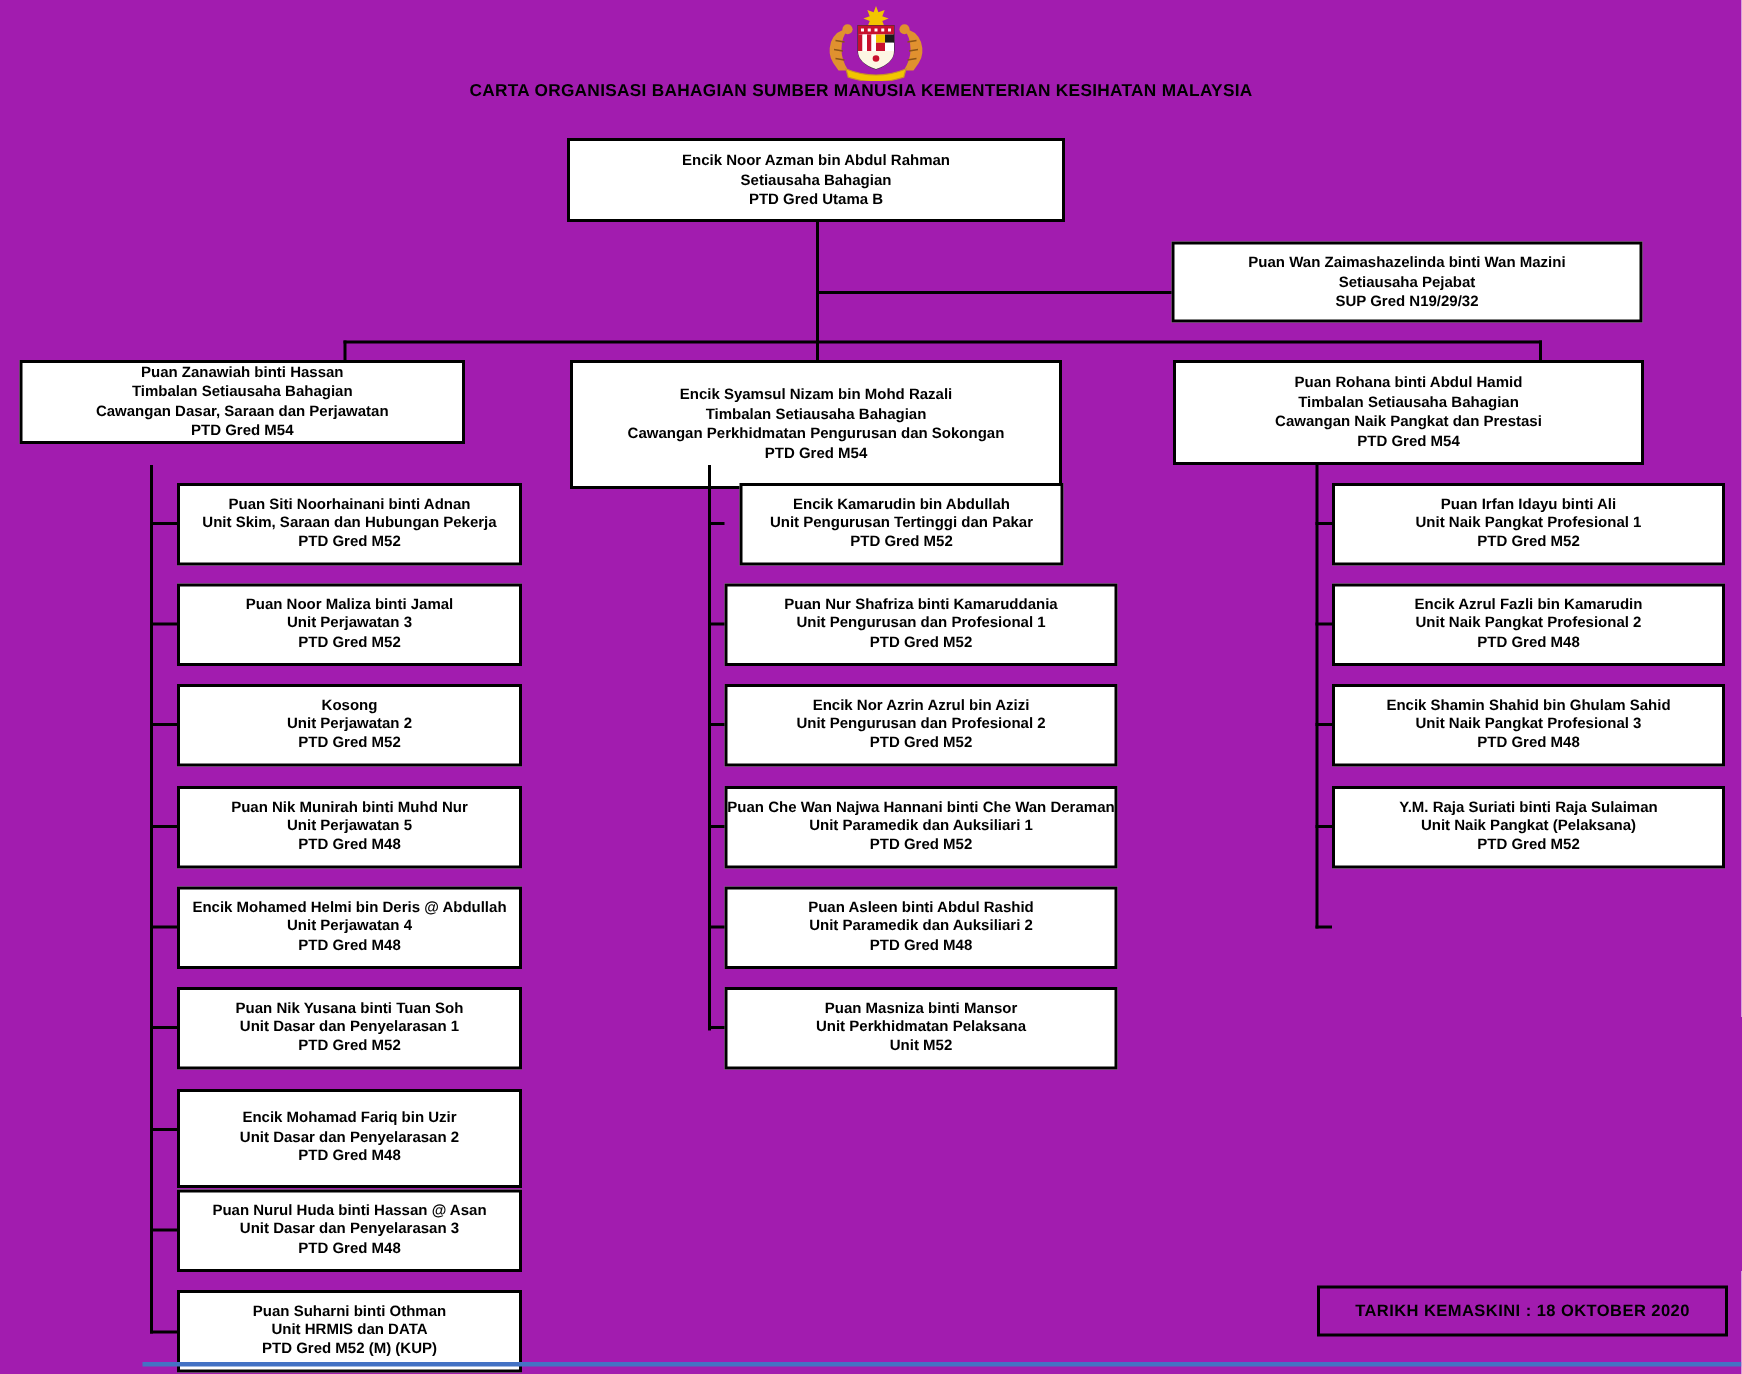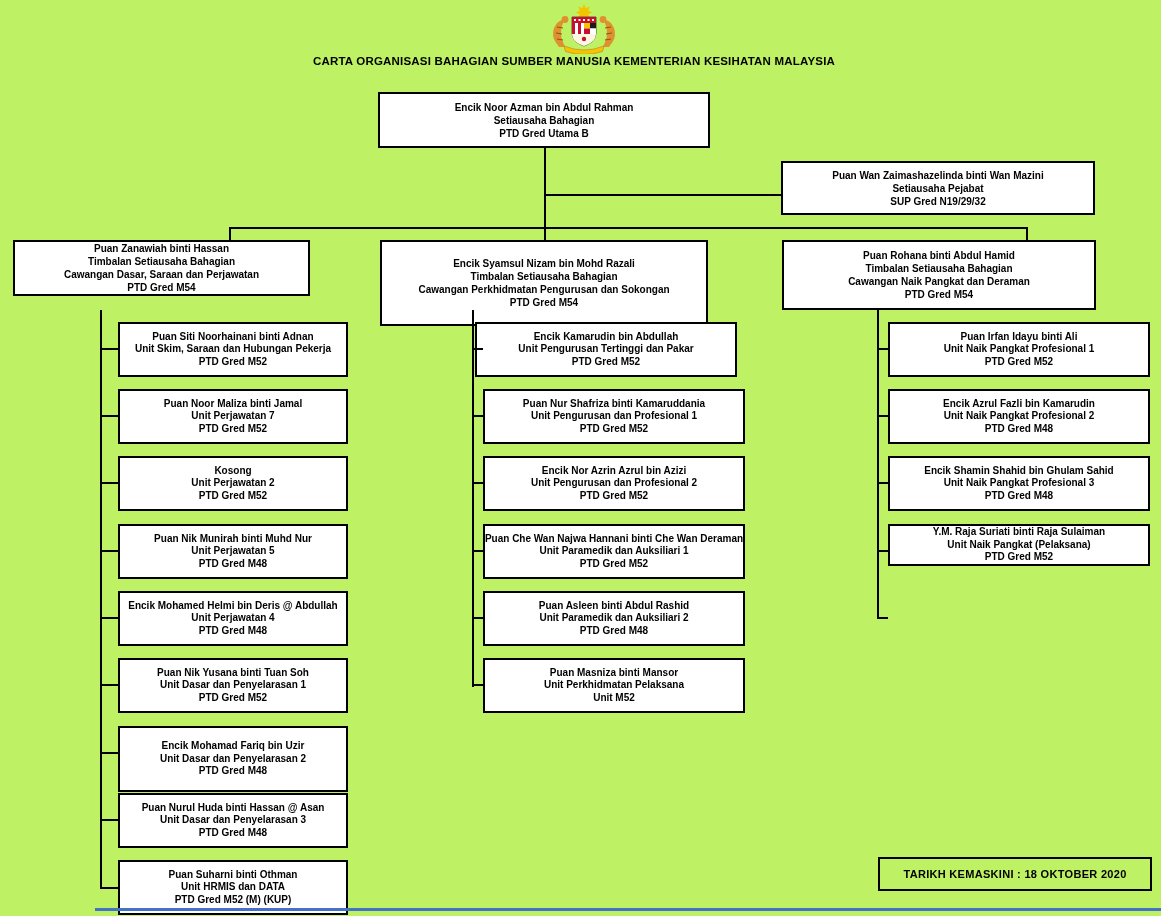--- a/index.html
+++ b/index.html
@@ -1,17 +1,17 @@
 <!DOCTYPE html>
 <html><head>
 <meta charset="utf-8">
 <style>
   html,body{margin:0;padding:0;background:#ffffff;}
   body{font-family:"Liberation Sans", sans-serif;}
-  #page{position:relative;width:1161px;height:916px;background:#bef264;overflow:hidden;}
+  #page{position:relative;width:1161px;height:916px;background:#a21caf;overflow:hidden;}
 
   .crest{position:absolute;left:541px;top:4px;width:86px;height:50px;}
 
   .chart-title{position:absolute;left:0;top:55px;width:1148px;text-align:center;
     font-size:11.5px;font-weight:bold;color:#000;letter-spacing:.2px;}
 
   .box{position:absolute;border:2px solid #000;background:#fff;box-sizing:border-box;
     display:flex;flex-direction:column;justify-content:center;align-items:center;
     text-align:center;font-weight:bold;color:#000;}
   .box div{line-height:13px;white-space:nowrap;}
@@ -89,32 +89,32 @@
   <div class="box main" style="left:380px;top:240px;width:328px;height:86px">
     <div>Encik Syamsul Nizam bin Mohd Razali</div>
     <div>Timbalan Setiausaha Bahagian</div>
     <div>Cawangan Perkhidmatan Pengurusan dan Sokongan</div>
     <div>PTD Gred M54</div>
   </div>
 
   <div class="box main" style="left:782px;top:240px;width:314px;height:70px">
     <div>Puan Rohana binti Abdul Hamid</div>
     <div>Timbalan Setiausaha Bahagian</div>
-    <div>Cawangan Naik Pangkat dan Deraman</div>
+    <div>Cawangan Naik Pangkat dan Prestasi</div>
     <div>PTD Gred M54</div>
   </div>
 
   <div class="box unit" style="left:118px;top:322px;width:230px;height:55px">
     <div>Puan Siti Noorhainani binti Adnan</div>
     <div>Unit Skim, Saraan dan Hubungan Pekerja</div>
     <div>PTD Gred M52</div>
   </div>
   <div class="box unit" style="left:118px;top:389px;width:230px;height:55px">
     <div>Puan Noor Maliza binti Jamal</div>
-    <div>Unit Perjawatan 7</div>
+    <div>Unit Perjawatan 3</div>
     <div>PTD Gred M52</div>
   </div>
   <div class="box unit" style="left:118px;top:456px;width:230px;height:55px">
     <div>Kosong</div>
     <div>Unit Perjawatan 2</div>
     <div>PTD Gred M52</div>
   </div>
   <div class="box unit" style="left:118px;top:524px;width:230px;height:55px">
     <div>Puan Nik Munirah binti Muhd Nur</div>
     <div>Unit Perjawatan 5</div>
@@ -139,21 +139,21 @@
     <div>Puan Nurul Huda binti Hassan @ Asan</div>
     <div>Unit Dasar dan Penyelarasan 3</div>
     <div>PTD Gred M48</div>
   </div>
   <div class="box unit" style="left:118px;top:860px;width:230px;height:55px">
     <div>Puan Suharni binti Othman</div>
     <div>Unit HRMIS dan DATA</div>
     <div>PTD Gred M52 (M) (KUP)</div>
   </div>
 
-  <div class="box unit" style="left:475px;top:322px;width:262px;height:55px">
+  <div class="box unit" style="left:493px;top:322px;width:216px;height:55px">
     <div>Encik Kamarudin bin Abdullah</div>
     <div>Unit Pengurusan Tertinggi dan Pakar</div>
     <div>PTD Gred M52</div>
   </div>
   <div class="box unit" style="left:483px;top:389px;width:262px;height:55px">
     <div>Puan Nur Shafriza binti Kamaruddania</div>
     <div>Unit Pengurusan dan Profesional 1</div>
     <div>PTD Gred M52</div>
   </div>
   <div class="box unit" style="left:483px;top:456px;width:262px;height:55px">
@@ -185,21 +185,21 @@
   <div class="box unit" style="left:888px;top:389px;width:262px;height:55px">
     <div>Encik Azrul Fazli bin Kamarudin</div>
     <div>Unit Naik Pangkat Profesional 2</div>
     <div>PTD Gred M48</div>
   </div>
   <div class="box unit" style="left:888px;top:456px;width:262px;height:55px">
     <div>Encik Shamin Shahid bin Ghulam Sahid</div>
     <div>Unit Naik Pangkat Profesional 3</div>
     <div>PTD Gred M48</div>
   </div>
-  <div class="box unit" style="left:888px;top:524px;width:262px;height:42px">
+  <div class="box unit" style="left:888px;top:524px;width:262px;height:55px">
     <div>Y.M. Raja Suriati binti Raja Sulaiman</div>
     <div>Unit Naik Pangkat (Pelaksana)</div>
     <div>PTD Gred M52</div>
   </div>
 
   <div class="line" style="left:544px;top:148px;width:2px;height:80px"></div>
   <div class="line" style="left:545px;top:194px;width:236px;height:2px"></div>
   <div class="line" style="left:229px;top:227px;width:799px;height:2px"></div>
   <div class="line" style="left:229px;top:227px;width:2px;height:13px"></div>
   <div class="line" style="left:544px;top:227px;width:2px;height:13px"></div>

